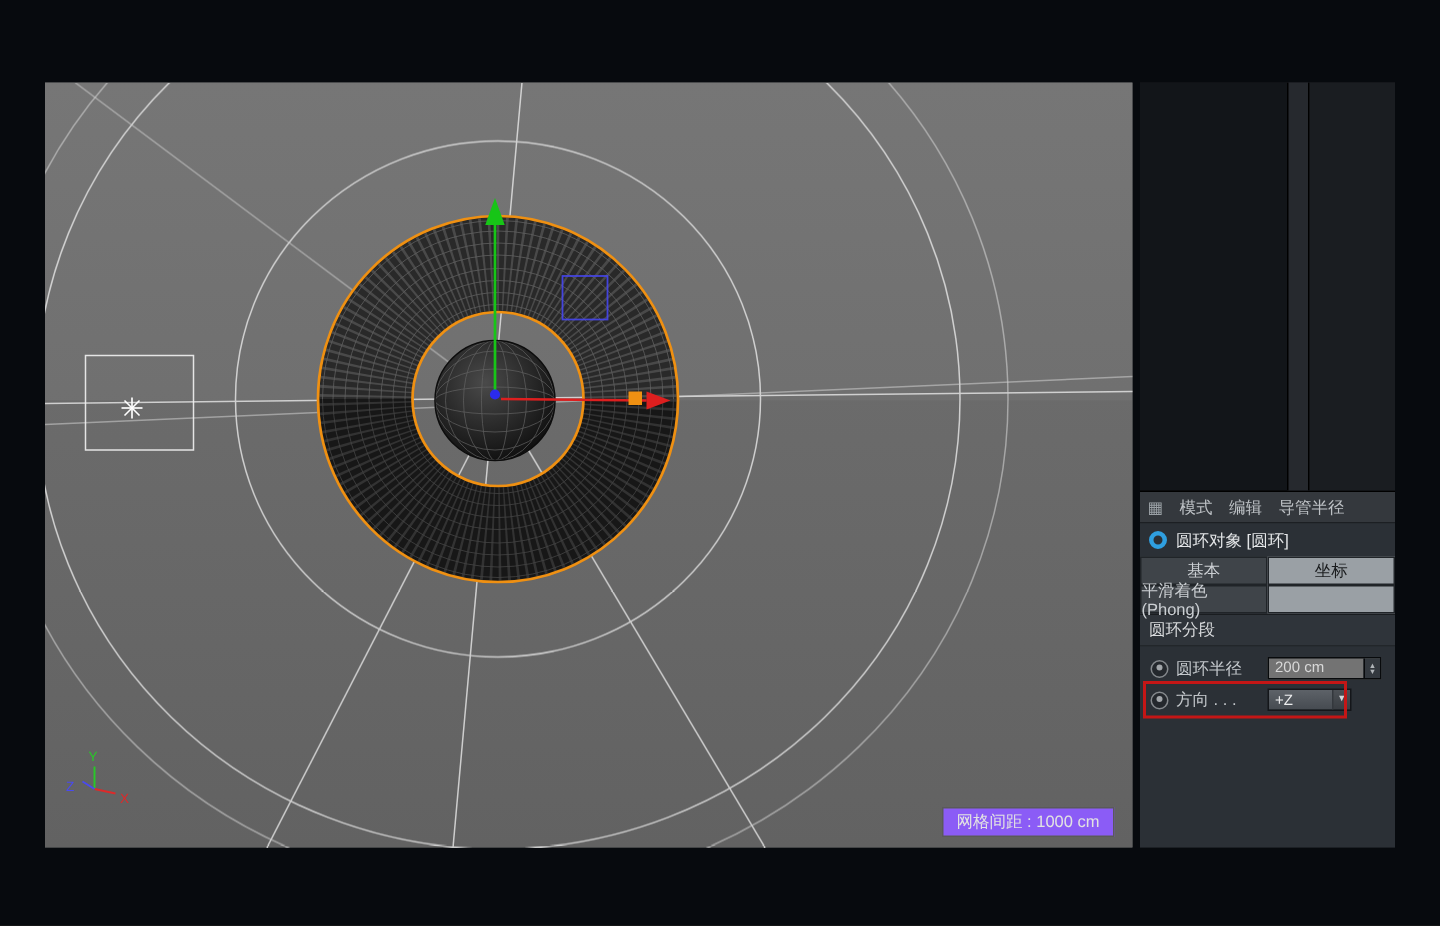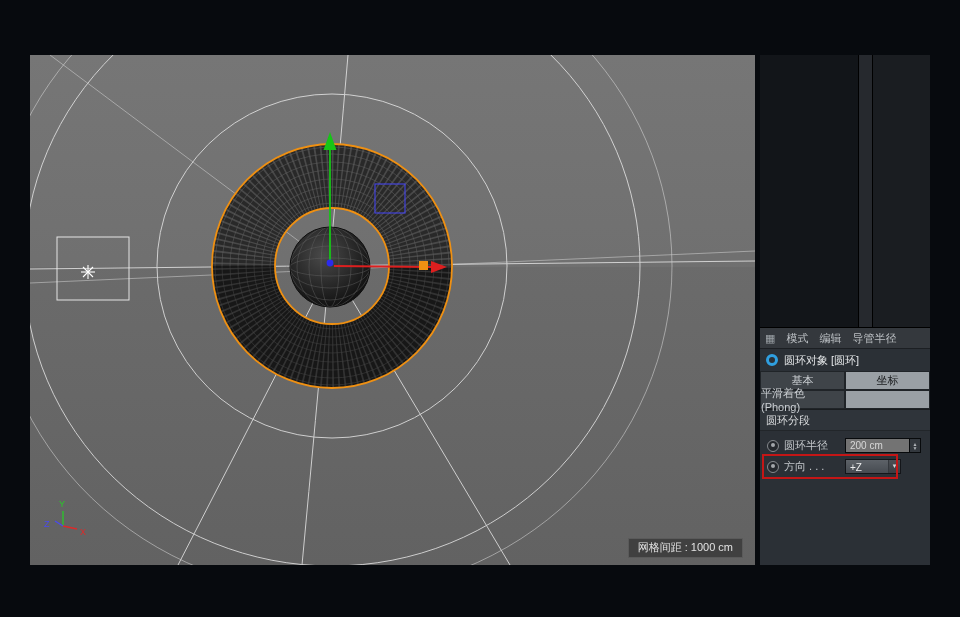--- a/index.html
+++ b/index.html
@@ -2,21 +2,21 @@
 <html><head>
 <meta charset="utf-8">
 <style>
   html,body{margin:0;padding:0;background:#000;}
   .screen{position:relative;width:960px;height:617px;background:#070a0e;overflow:hidden;
           font-family:"Liberation Sans","DejaVu Sans",sans-serif;}
 
   
   .viewport{position:absolute;left:30px;top:55px;width:725px;height:510px;background:#6f6f6f;}
   .viewport svg{display:block;}
-  .grid-label{position:absolute;right:12px;bottom:7px;background:#404040;border:1px solid #5a5a5a;
+  .grid-label{position:absolute;right:12px;bottom:7px;background:#8b5cf6;border:1px solid #5a5a5a;
               color:#e2e2e2;font-size:11px;padding:1px 9px 2px 9px;white-space:nowrap;}
 
   
   .right-panel{position:absolute;left:760px;top:55px;width:170px;height:510px;background:#16181c;}
   .obj-manager{position:relative;height:272px;background:#121519;border-bottom:1px solid #000;}
   .om-right{position:absolute;left:112px;top:0;width:58px;height:100%;background:#1a1d21;}
   .om-strip{position:absolute;left:98px;top:0;width:13px;height:100%;background:#26292e;
             border-left:1px solid #000;border-right:1px solid #000;}
 
   .attr-panel{position:relative;height:237px;background:#2b3036;}

